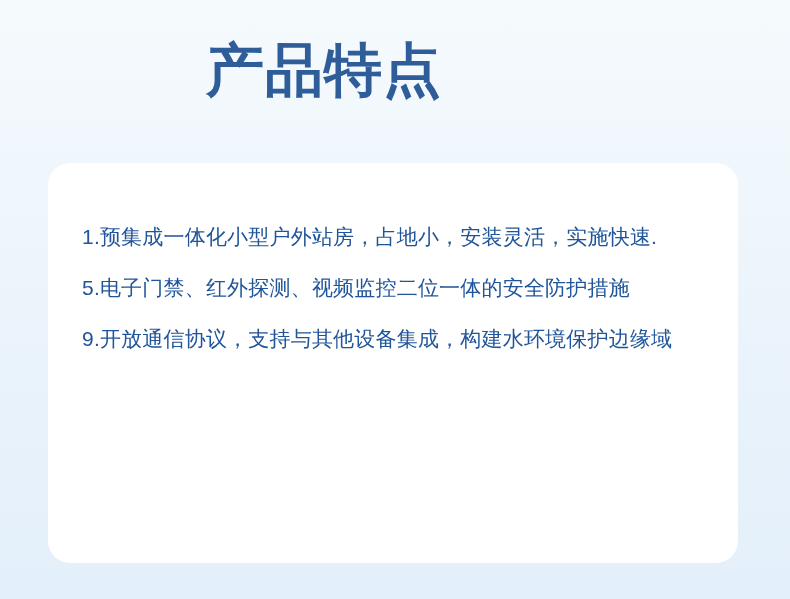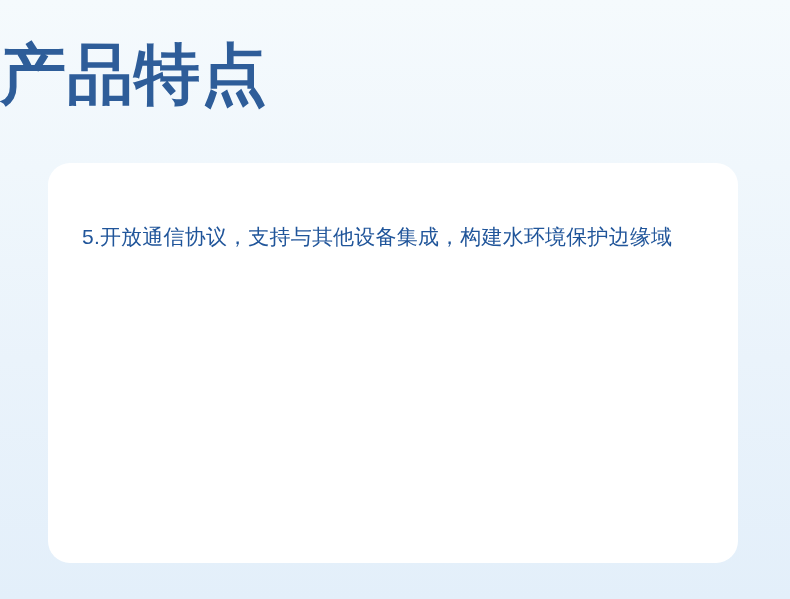--- a/index.html
+++ b/index.html
@@ -18,22 +18,22 @@
     height: 599px;
     background: linear-gradient(to bottom, #f5fafd 0%, #f0f7fc 28%, #eaf3fb 60%, #e3effa 100%);
     box-sizing: border-box;
     overflow: hidden;
   }
   #page-title {
     position: absolute;
     top: 38px;
     left: 0;
     width: 648px;
-    text-align: left;
-    font-size: 66px;
+    text-align: center;
+    font-size: 58px;
     line-height: 1.1;
     font-weight: bold;
     color: #2e5d99;
     letter-spacing: 1px;
     white-space: nowrap;
   }
   #feature-card {
     position: absolute;
     left: 48px;
     top: 163px;
@@ -64,17 +64,19 @@
 </style>
 </head>
 <body>
 
 <div id="page">
 
   <div id="page-title">产品特点</div>
 
   <div id="feature-card">
     <ul id="feature-list">
-      <li class="feature-item">5.开放通信协议，支持与其他设备集成，构建水环境保护边缘域</li>
+      <li class="feature-item">1.预集成一体化小型户外站房，占地小，安装灵活，实施快速.</li>
+      <li class="feature-item">5.电子门禁、红外探测、视频监控二位一体的安全防护措施</li>
+      <li class="feature-item">9.开放通信协议，支持与其他设备集成，构建水环境保护边缘域</li>
     </ul>
   </div>
 
 </div>
 
 </body></html>

